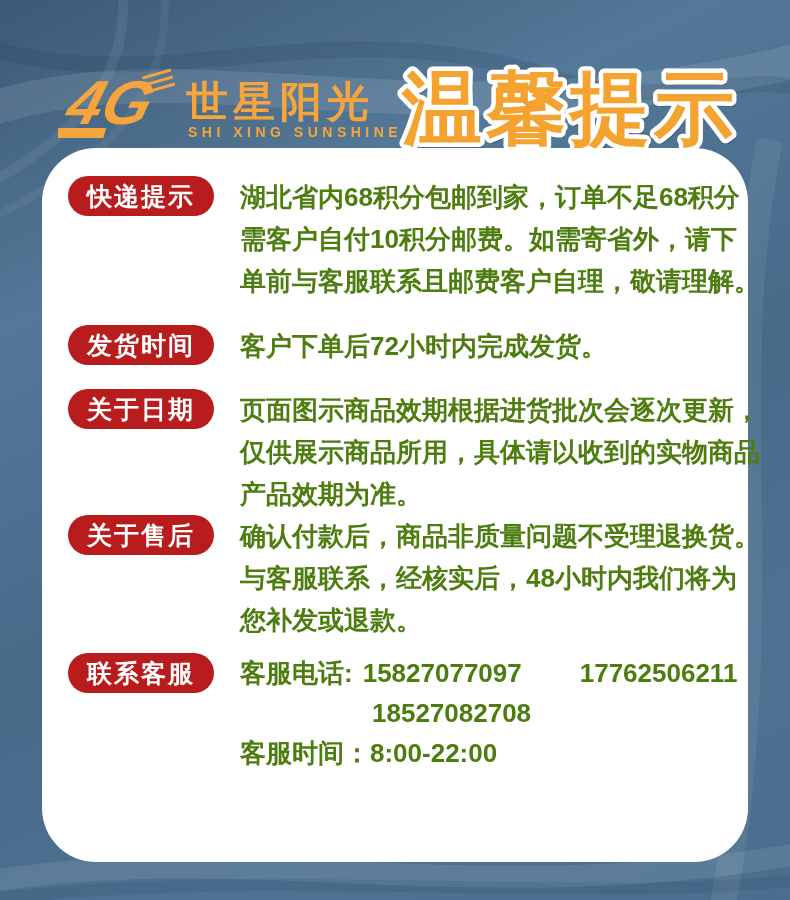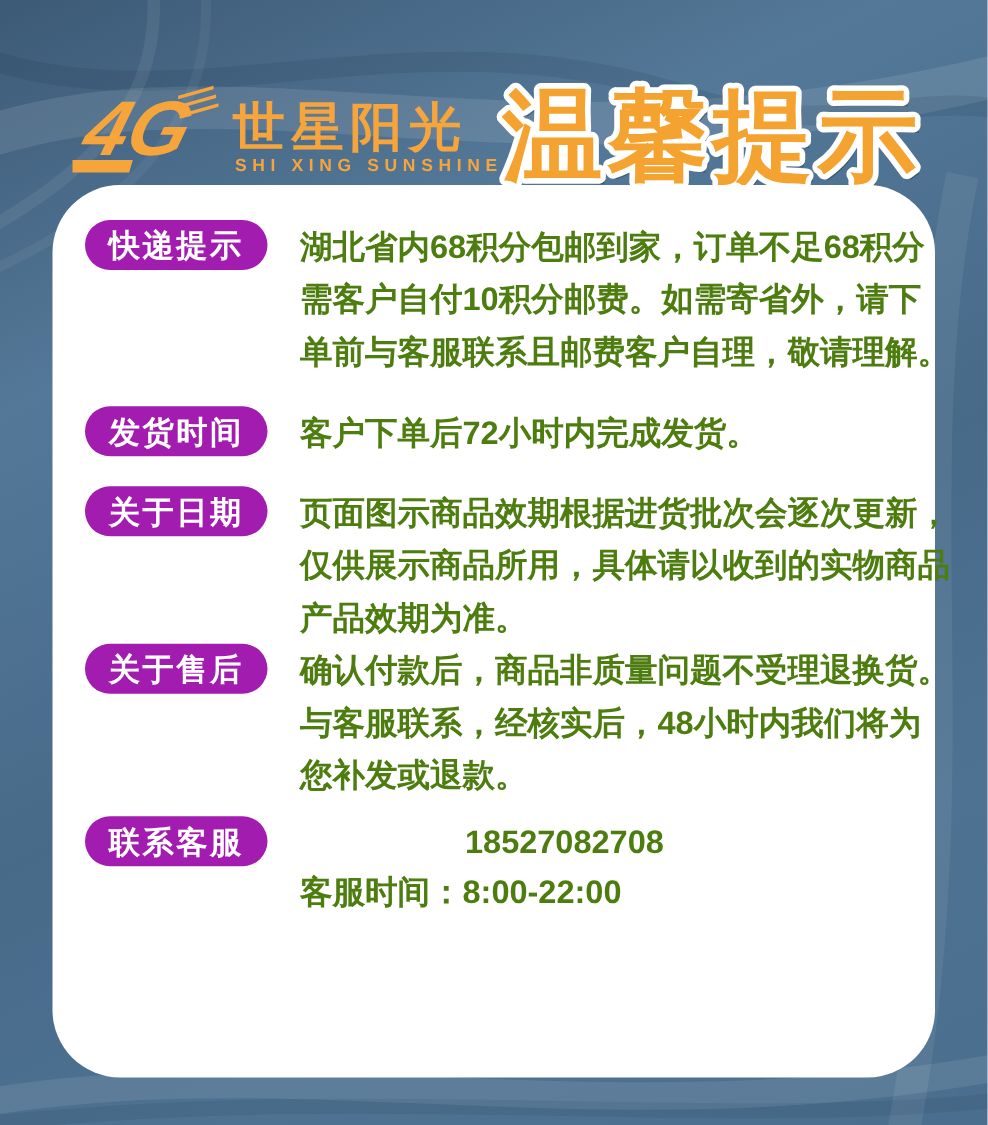--- a/index.html
+++ b/index.html
@@ -37,21 +37,21 @@
   .card {
     position: absolute; left: 42px; top: 148px;
     width: 706px; height: 714px;
     background: #ffffff;
     border-radius: 54px;
     padding: 28px 0 0 26px;
   }
   .section { display: flex; align-items: flex-start; }
   .section .pill {
     flex: 0 0 146px; height: 40px;
-    background: #a21caf;
+    background: #b91c1c;
     border-radius: 21px;
     color: #ffffff;
     font-size: 25px; font-weight: 700; letter-spacing: 2px;
     display: flex; align-items: center; justify-content: center;
     white-space: nowrap;
   }
   .section .body {
     margin-left: 26px; width: 505px;
     color: #4d7c0f; font-weight: 700; font-size: 26px;
   }
@@ -134,20 +134,25 @@
       <div class="body">
         <div class="line">确认付款后，商品非质量问题不受理退换货。</div>
         <div class="line">与客服联系，经核实后，48小时内我们将为</div>
         <div class="line">您补发或退款。</div>
       </div>
     </div>
 
     <div class="section s5">
       <div class="pill">联系客服</div>
       <div class="body">
+        <div class="line phone-row">
+          <span>客服电话:</span>
+          <span class="phone-num-1">15827077097</span>
+          <span class="phone-num-2">17762506211</span>
+        </div>
         <div class="line phone-indent">18527082708</div>
         <div class="line phone-row">
           <span>客服时间：</span>
           <span>8:00-22:00</span>
         </div>
       </div>
     </div>
 
   </div>
 </div>

